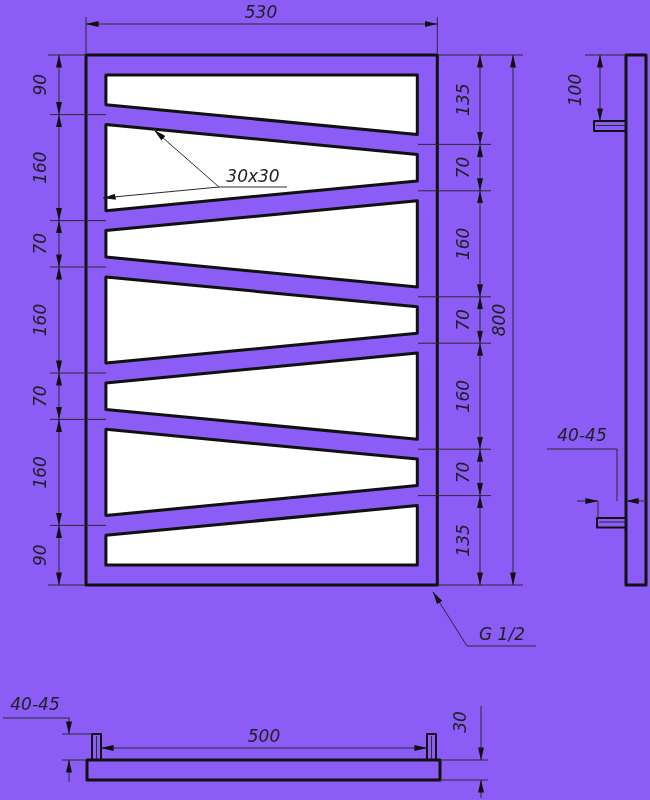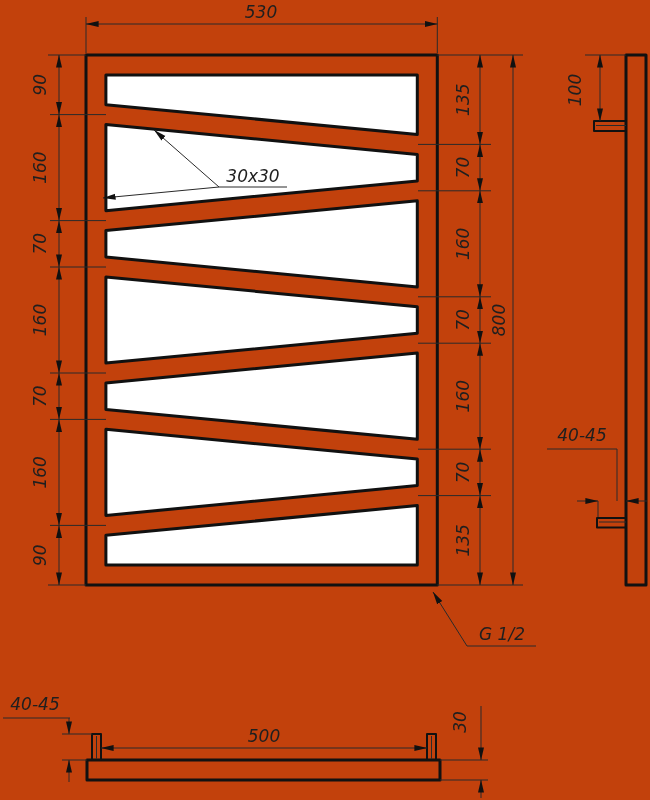--- a/index.html
+++ b/index.html
@@ -1,19 +1,19 @@
 <!DOCTYPE html>
 <html><head>
 <meta charset="utf-8">
 <style>
   html,body{margin:0;padding:0;background:#e8e8e8;}
   .sheet{
     position:relative;
     width:650px;height:800px;
-    background:#c2410c;
+    background:#8b5cf6;
     font-family:"DejaVu Sans", sans-serif;
     overflow:hidden;
   }
   svg{display:block;}
   text{
     font-family:"DejaVu Sans", sans-serif;
     font-style:italic;
     fill:#1f1f1f;
   }
   .dim{font-size:17px;}

